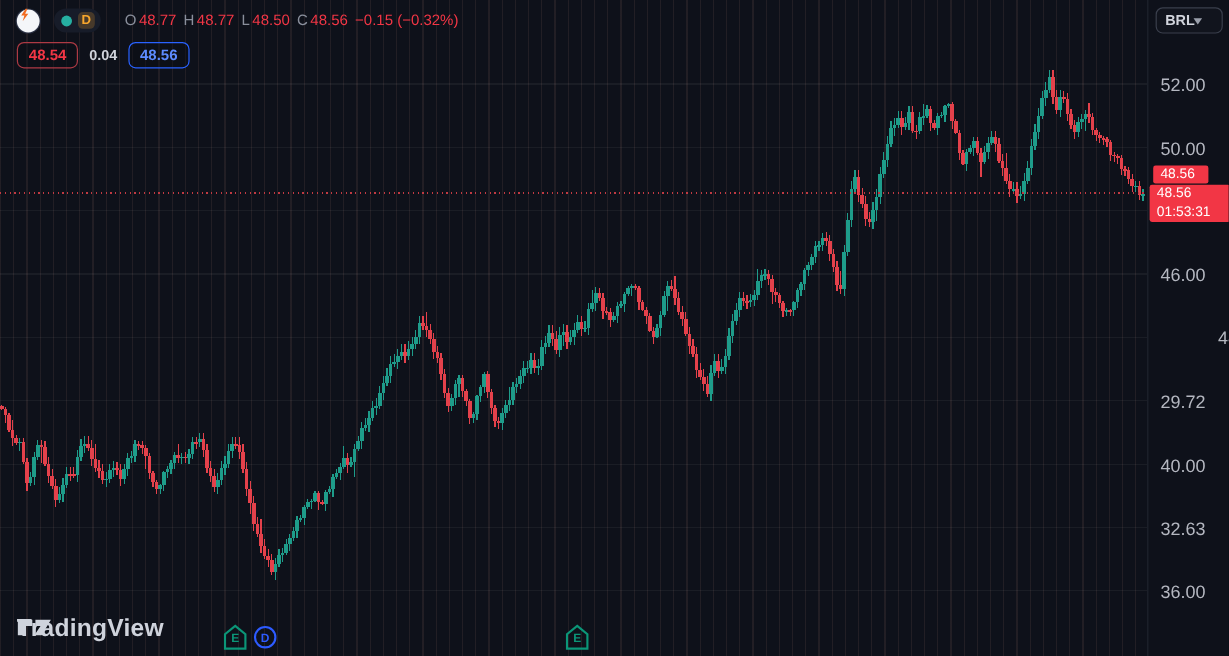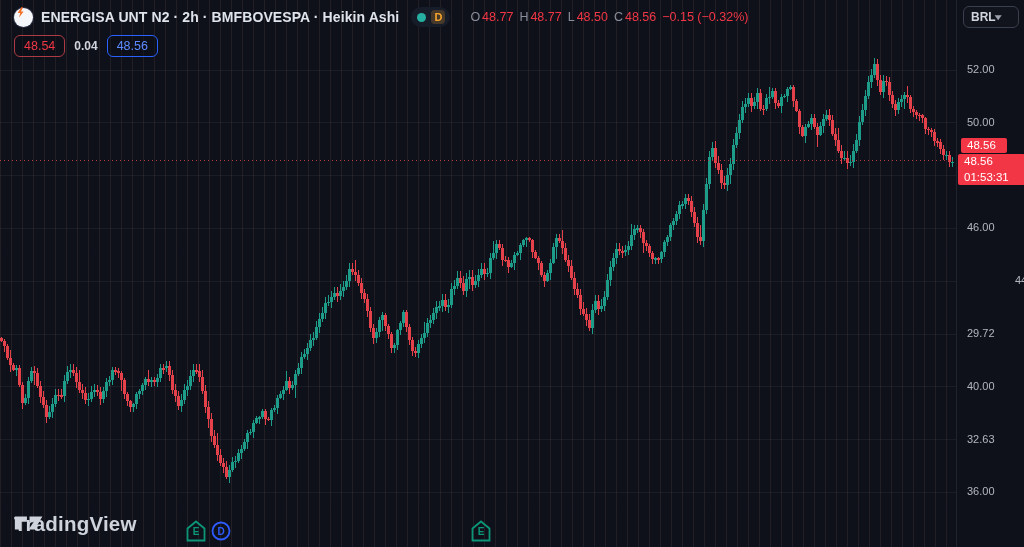--- a/index.html
+++ b/index.html
@@ -15,29 +15,29 @@
   .sym-logo{width:19px;height:19px;border-radius:50%;background:#f4f6f9;display:flex;align-items:center;justify-content:center;box-shadow:0 0 0 1px #2a3042;}
   .title{font-size:14px;font-weight:700;color:#dfe3ea;letter-spacing:.1px;white-space:nowrap;}
   .pill{display:flex;align-items:center;gap:5px;background:#171c29;border-radius:10px;padding:3px 5px 3px 6px;margin-left:4px;}
   .pill .dot{width:9px;height:9px;border-radius:50%;background:#26b0a2;}
   .pill .dlab{min-width:14px;height:14px;border-radius:4px;background:rgba(247,166,45,0.22);color:#f7a62d;font-size:11px;font-weight:700;text-align:center;line-height:14px;padding:0 2px;}
   .ohlc{display:flex;align-items:center;gap:6px;margin-left:12px;font-size:12.5px;white-space:nowrap;}
   .ohlc .k{color:#8a8f9c;}
   .ohlc .v{color:#f23645;margin-left:-4px;}
   .ohlc .chg{color:#f23645;}
   .hrow2{display:flex;align-items:center;gap:9px;margin-top:7px;height:22px;}
-  .badge{font-size:12.5px;font-weight:400;padding:2px 9px;border-radius:6px;line-height:16px;background:rgba(10,12,20,.4);}
+  .badge{font-size:12.5px;font-weight:700;padding:2px 9px;border-radius:6px;line-height:16px;background:rgba(10,12,20,.4);}
   .badge.bid{border:1px solid #ad3a44;color:#f23645;}
   .badge.ask{border:1px solid #2962ff;color:#5d8bff;}
   .spread{font-size:12px;color:#d1d4dc;font-weight:600;}
   
   .axis{position:absolute;left:956px;top:0;width:68px;height:547px;background:#0e111a;border-left:1px solid #20242f;z-index:6;}
   .cur-btn{position:absolute;left:6px;top:6px;width:56px;height:22px;border:1px solid #3a3f4c;border-radius:6px;color:#d1d4dc;font-size:12px;font-weight:600;display:flex;align-items:center;justify-content:flex-start;padding:0 7px;background:#11141d;}
   .cur-btn .chev{font-size:9px;color:#9a9fab;transform:scaleX(1.4);}
-  .tick{position:absolute;left:10px;width:54px;font-size:11px;color:#b4b7c0;}
+  .tick{position:absolute;left:10px;width:54px;font-size:15px;color:#b4b7c0;}
   .plabel{position:absolute;border-radius:2px;background:#f23645;color:#fff;font-size:11.5px;line-height:15px;padding-left:6px;z-index:7;}
   .plabel.last{left:4px;top:138px;width:46px;height:15px;}
   .plabel.cd{left:1px;top:154px;width:67px;height:31px;}
   .plabel .cdt{display:block;line-height:15.5px;}
   
   .brand{position:absolute;left:14px;top:512px;display:flex;align-items:center;gap:7px;z-index:5;}
   .brand .txt{font-size:20.5px;font-weight:700;color:#cfd3dc;letter-spacing:.2px;}
   .marker{position:absolute;z-index:5;}
 </style>
 </head>
@@ -695,21 +695,20 @@
         <line x1="0" x2="956" y1="160.81599999999992" y2="160.81599999999992" stroke="#c03a42" stroke-dasharray="1,3"></line>
       </svg>
 
     <div class="header">
       <div class="hrow1">
         <span class="sym-logo">
           <svg width="13" height="13" viewBox="0 0 16 16">
             <path d="M9,1.5 L4.5,8.5 L7.8,8.5 L6,14.5 L11.8,6.8 L8.6,6.8 L11,1.5 Z" fill="#f26c22"></path>
           </svg>
         </span>
-        <span class="title">ENERGISA UNT N2 · 2h · BMFBOVESPA · Heikin Ashi</span>
         <span class="pill">
           <span class="dot"></span>
           <span class="dlab">D</span>
         </span>
         <span class="ohlc">
           <span class="k">O</span>
           <span class="v">48.77</span>
           <span class="k">H</span>
           <span class="v">48.77</span>
           <span class="k">L</span>

